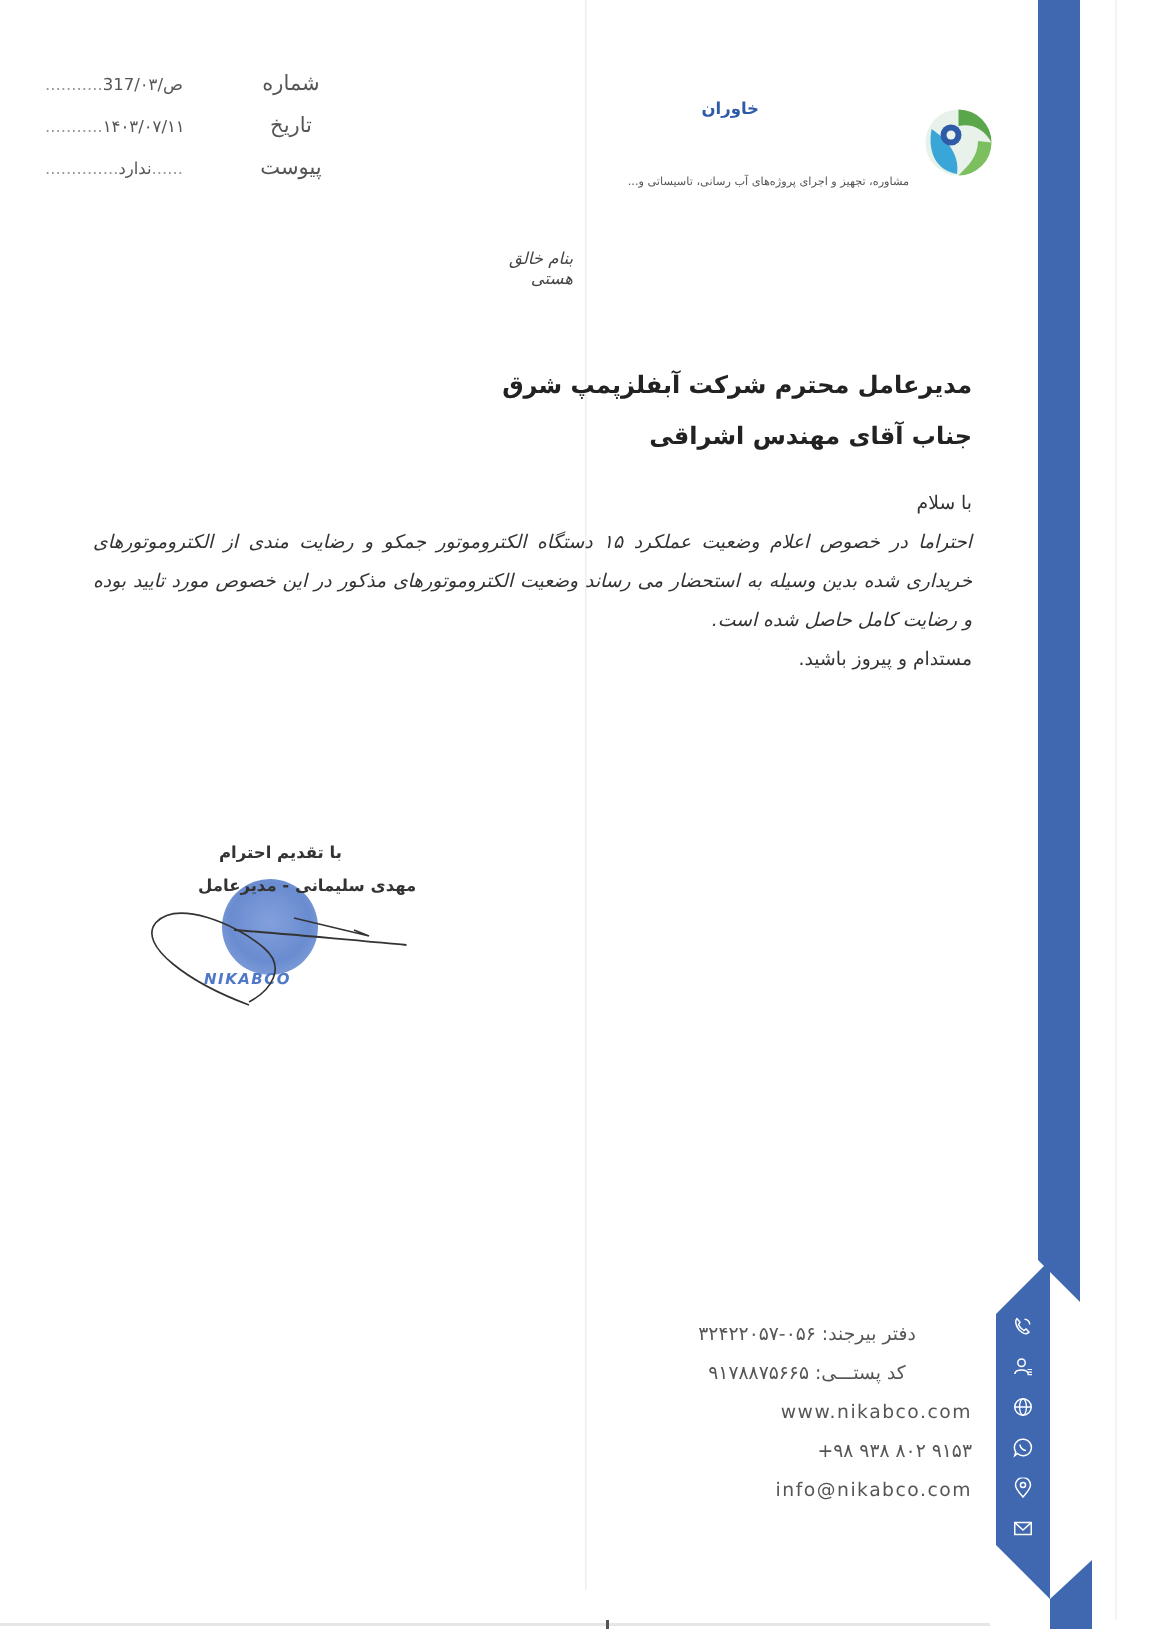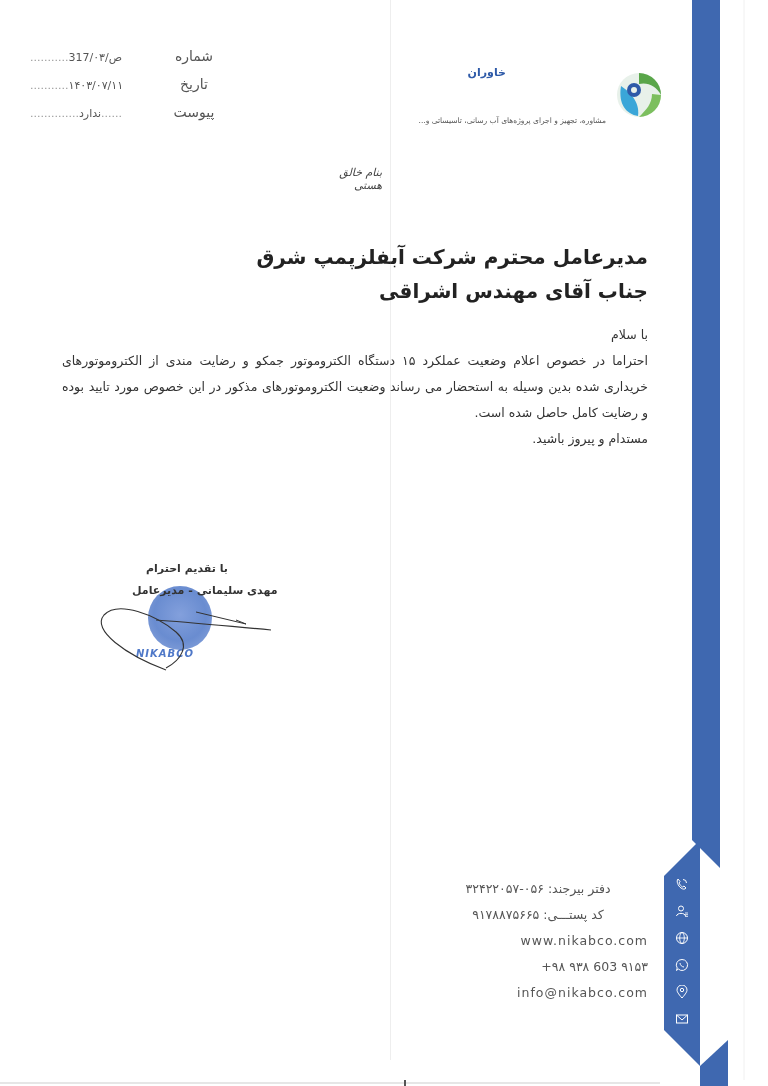--- a/index.html
+++ b/index.html
@@ -27,25 +27,25 @@
   
   .logo { position: absolute; left: 430px; top: 68px; width: 232px; height: 64px; }
   .logo-mark { position: absolute; right: 0; top: 4px; width: 46px; height: 46px; }
   .logo-name { position: absolute; right: 54px; top: 2px; font-size: 34px; font-weight: bold; color: #2e5aa8; line-height: 40px; font-style: italic; }
   .logo-sub-name { position: absolute; right: 156px; top: -2px; font-size: 11px; font-weight: bold; color: #2e5aa8; }
   .logo-tagline { position: absolute; right: 56px; top: 48px; font-size: 7.5px; color: #555; white-space: nowrap; }
 
   .invocation { position: absolute; left: 330px; top: 166px; width: 52px; font-size: 11px; font-style: italic; color: #444; text-align: right; }
 
   .recipient { position: absolute; right: 120px; top: 240px; text-align: right; }
-  .recipient div { font-size: 20px; font-weight: bold; color: #222; line-height: 34px; }
+  .recipient div { font-size: 16px; font-weight: bold; color: #222; line-height: 34px; }
 
   .body { position: absolute; left: 62px; right: 120px; top: 322px; text-align: right; font-size: 12.5px; color: #333; }
   .greeting { line-height: 26px; }
-  .para { line-height: 26px; text-align: justify; text-align-last: right; }
+  .para { line-height: 26px; text-align: justify; text-align-last: right; font-style: italic; }
   .closing { line-height: 26px; }
 
   
   .signature { position: absolute; left: 96px; top: 560px; width: 180px; height: 115px; }
   .sig-regards { position: absolute; left: 50px; top: 2px; font-size: 11px; font-weight: bold; color: #333; direction: rtl; }
   .sig-name { position: absolute; left: 36px; top: 24px; font-size: 11px; font-weight: bold; color: #333; direction: rtl; white-space: nowrap; }
   .stamp { position: absolute; left: 52px; top: 26px; width: 64px; height: 64px; border-radius: 50%; background: radial-gradient(circle at 50% 45%, #6d8fd6 0%, #4f78c8 55%, #7d9ad8 100%); opacity: 0.85; }
   .stamp-text { position: absolute; left: 40px; top: 88px; font-size: 10px; font-weight: bold; font-style: italic; color: #4f78c8; letter-spacing: 1px; }
   .sig-scribble { position: absolute; left: 0; top: 0; width: 180px; height: 115px; }
 
@@ -119,21 +119,21 @@
       <path d="M70 110 C30 95 -5 70 8 55 C22 40 60 55 80 72 C95 85 85 100 70 108" fill="none" stroke="#333" stroke-width="1.1"></path>
       <path d="M60 60 C90 62 130 66 175 70" fill="none" stroke="#333" stroke-width="1.2"></path>
       <path d="M100 52 L150 64 L140 60" fill="none" stroke="#333" stroke-width="1"></path>
     </svg>
   </div>
 
   <div class="contacts">
     <div class="contact-row rtl">دفتر بیرجند: ۰۵۶-۳۲۴۲۲۰۵۷</div>
     <div class="contact-row rtl">کد پستـــی: ۹۱۷۸۸۷۵۶۶۵</div>
     <div class="contact-row ltr">www.nikabco.com</div>
-    <div class="contact-row ltr">+۹۸ ۹۳۸ 603 ۹۱۵۳</div>
+    <div class="contact-row ltr">+۹۸ ۹۳۸ ۸۰۲ ۹۱۵۳</div>
     <div class="contact-row ltr">info@nikabco.com</div>
   </div>
 
   <svg class="band" viewBox="0 0 768 1086" width="768" height="1086">
     <polygon points="692,0 720,0 720,868 692,840" fill="#3f68b0"></polygon>
     <polygon points="700,840 664,876 664,1030 700,1066" fill="#3f68b0"></polygon>
     <polygon points="700,1066 728,1040 728,1086 700,1086" fill="#3f68b0"></polygon>
     <line x1="744" y1="0" x2="744" y2="1080" stroke="#f0f0f0" stroke-width="1"></line>
   </svg>
 

